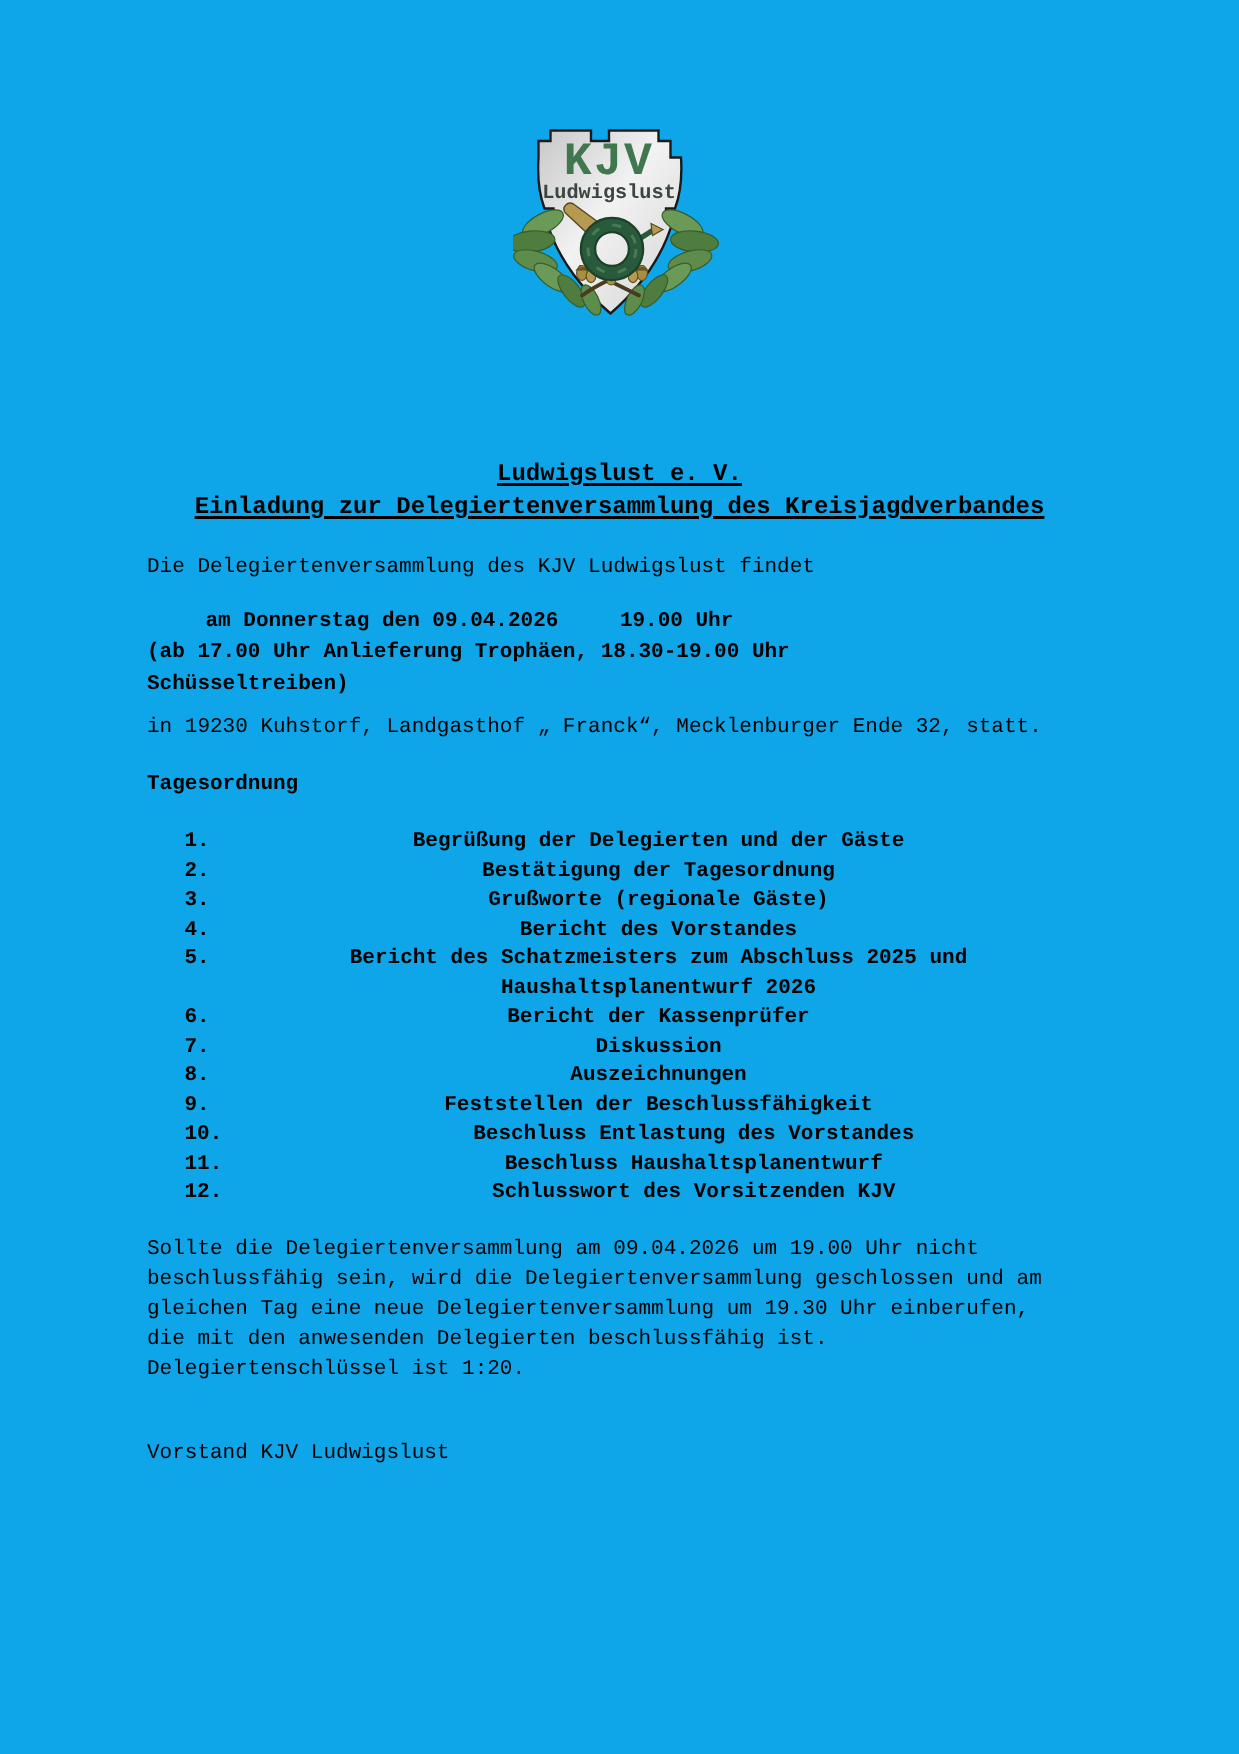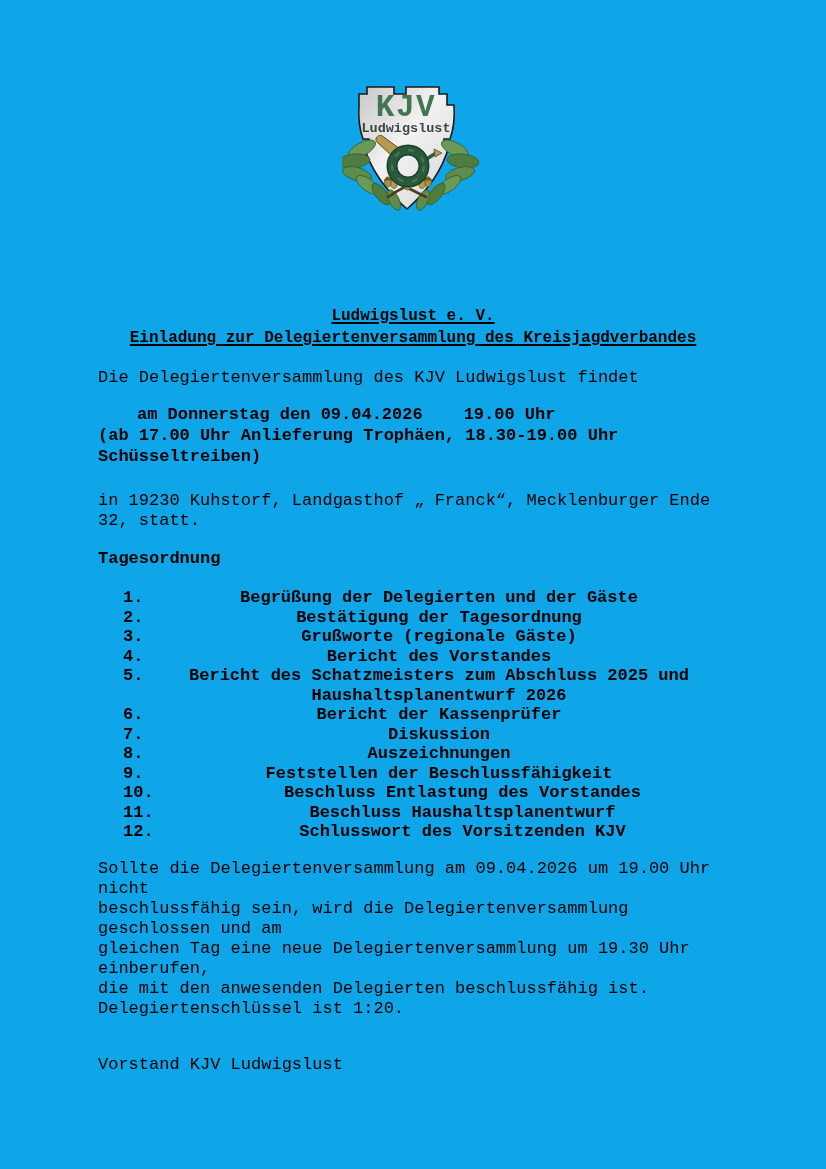--- a/index.html
+++ b/index.html
@@ -20,29 +20,29 @@
     font-size:16px;
     font-weight:bold;
     line-height:22px;
   }
   .title-line span {
     text-decoration:underline;
     text-decoration-thickness:1.5px;
     text-underline-offset:2px;
   }
 
-  .content { padding:0 96px 0 98px; font-size:17px; line-height:20px; }
+  .content { padding:0 96px 0 98px; font-size:14px; line-height:20px; }
 
   .intro { margin-top:19px; }
 
   .event-block { margin-top:16px; font-weight:bold; line-height:21px; }
   .event-line1 { padding-left:39px; }
   .event-time { margin-left:41px; }
 
-  .location { margin-top:24px; }
+  .location { margin-top:8px; }
 
   .agenda-heading { margin-top:18px; font-weight:bold; }
 
   .agenda-list { margin-top:19px; font-weight:bold; line-height:19.5px; }
   .agenda-item { display:flex; padding-left:25px; }
   .agenda-num { flex:none; width:25px; }
   .agenda-item.tabbed .agenda-num { width:72px; }
   .agenda-text { flex:1;text-align:center; }
 
   .notice { margin-top:17px; }

